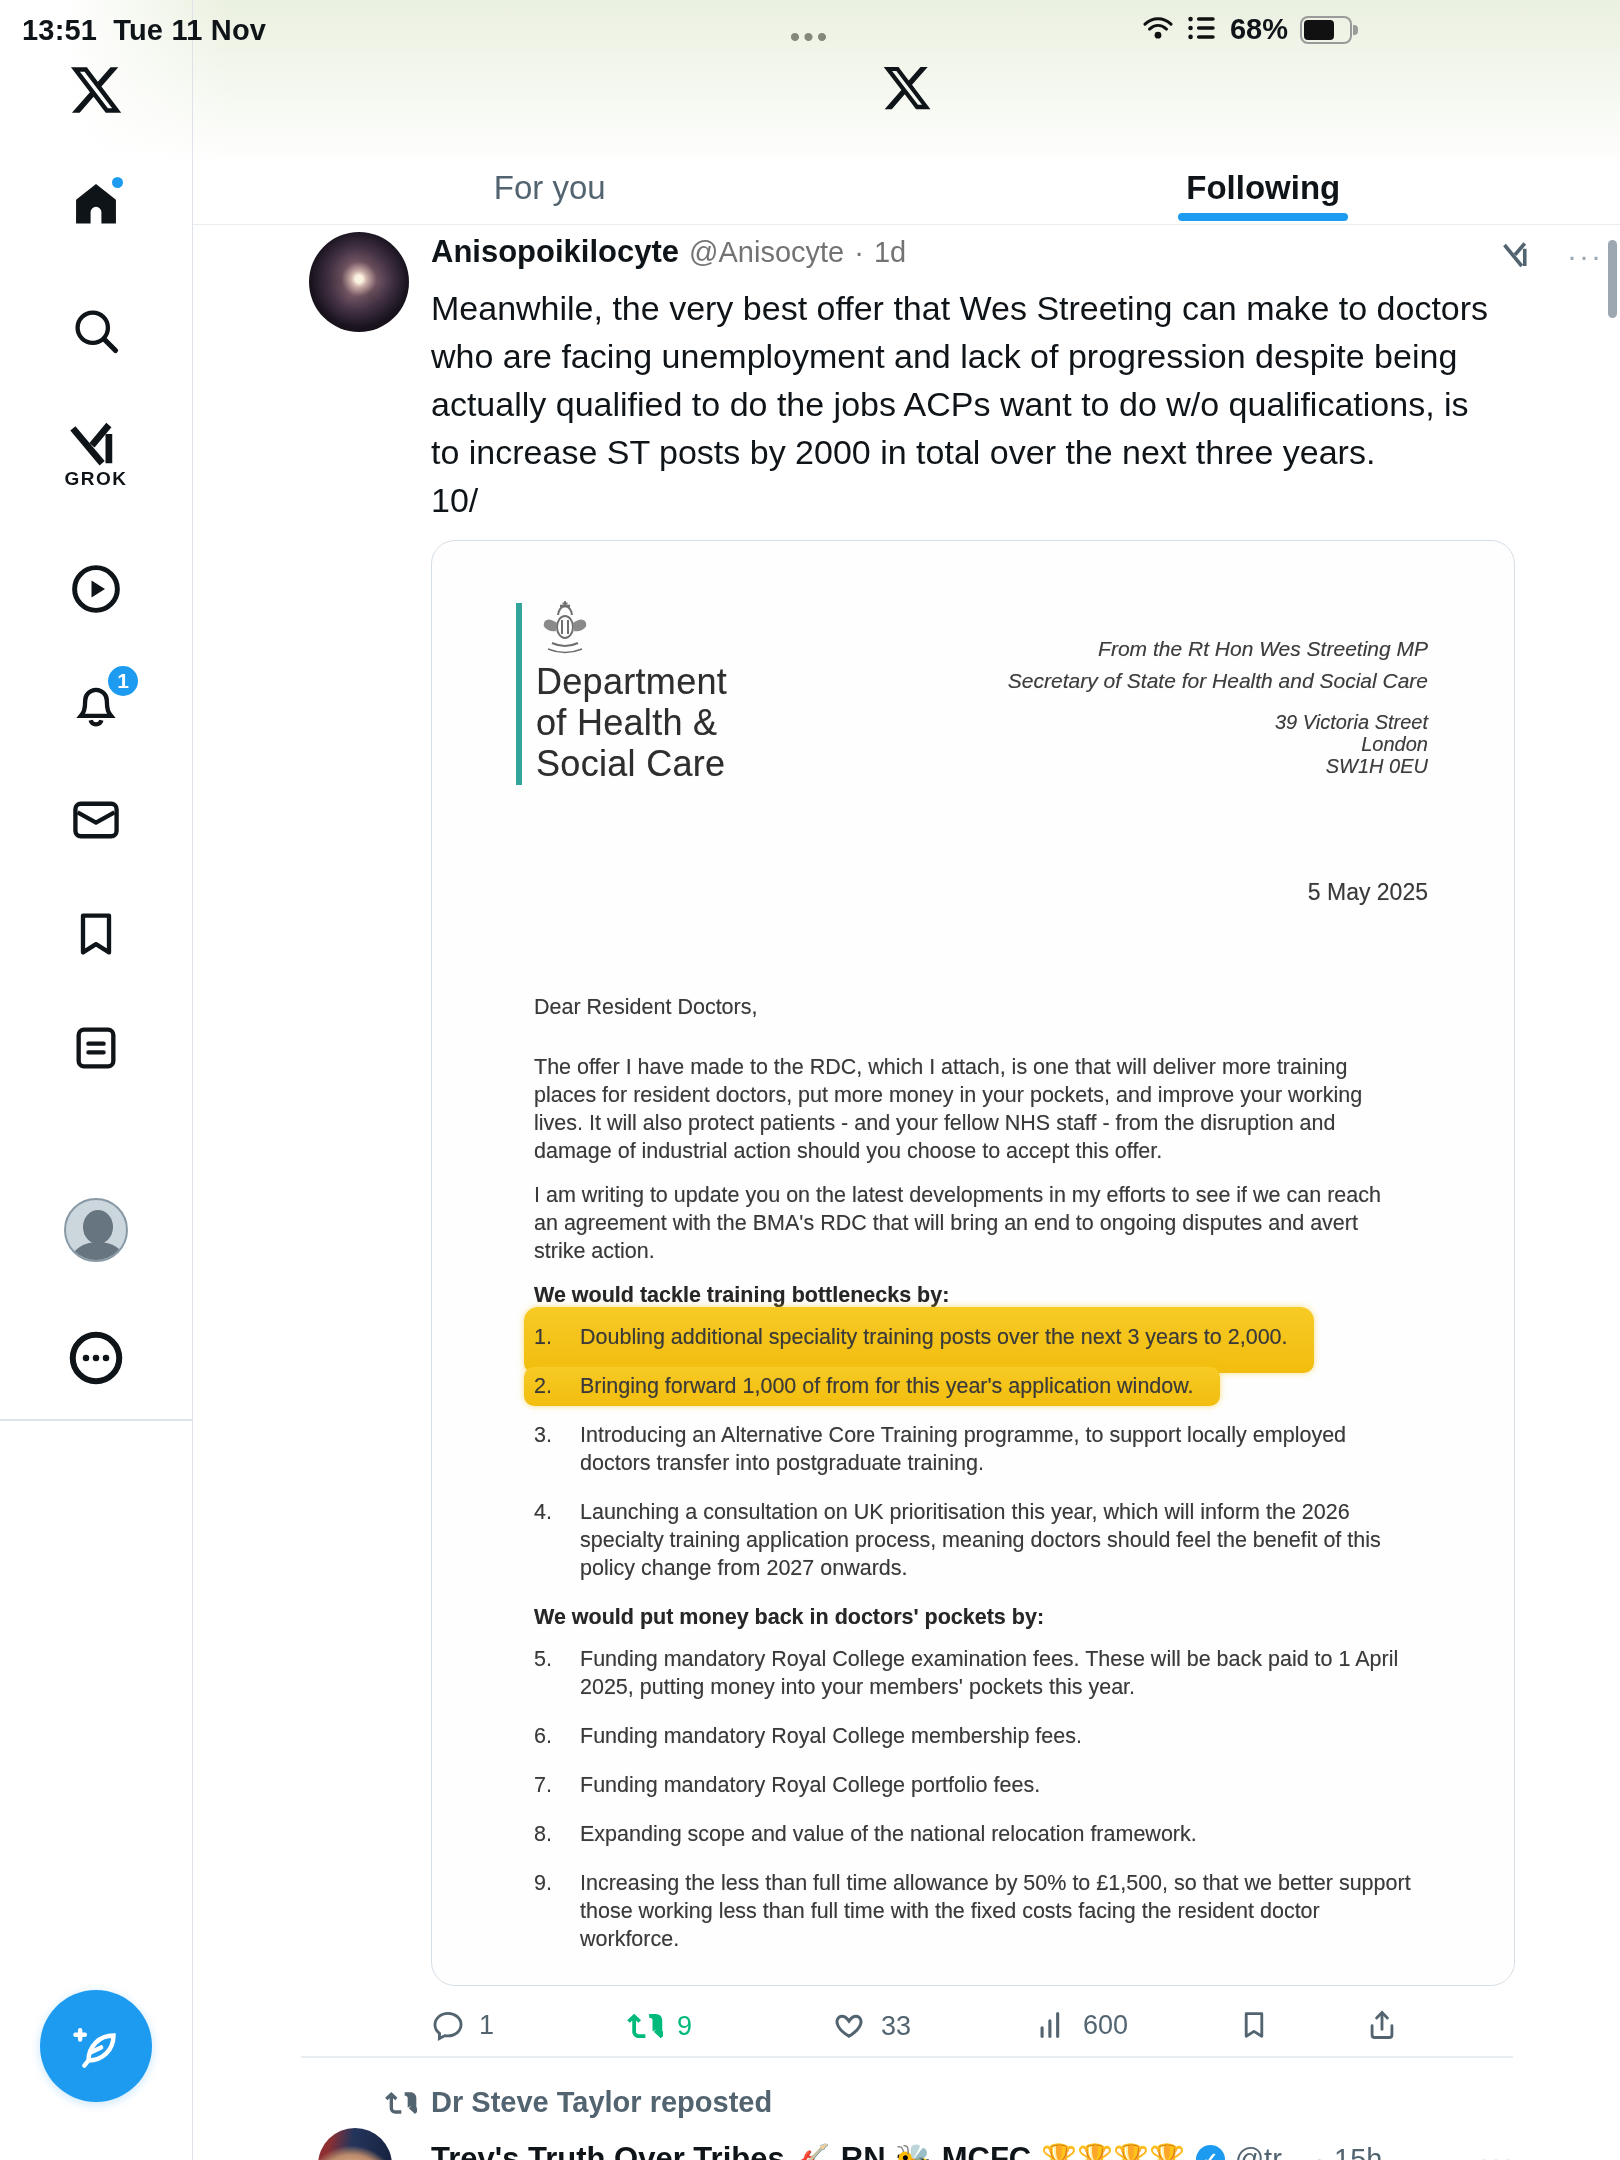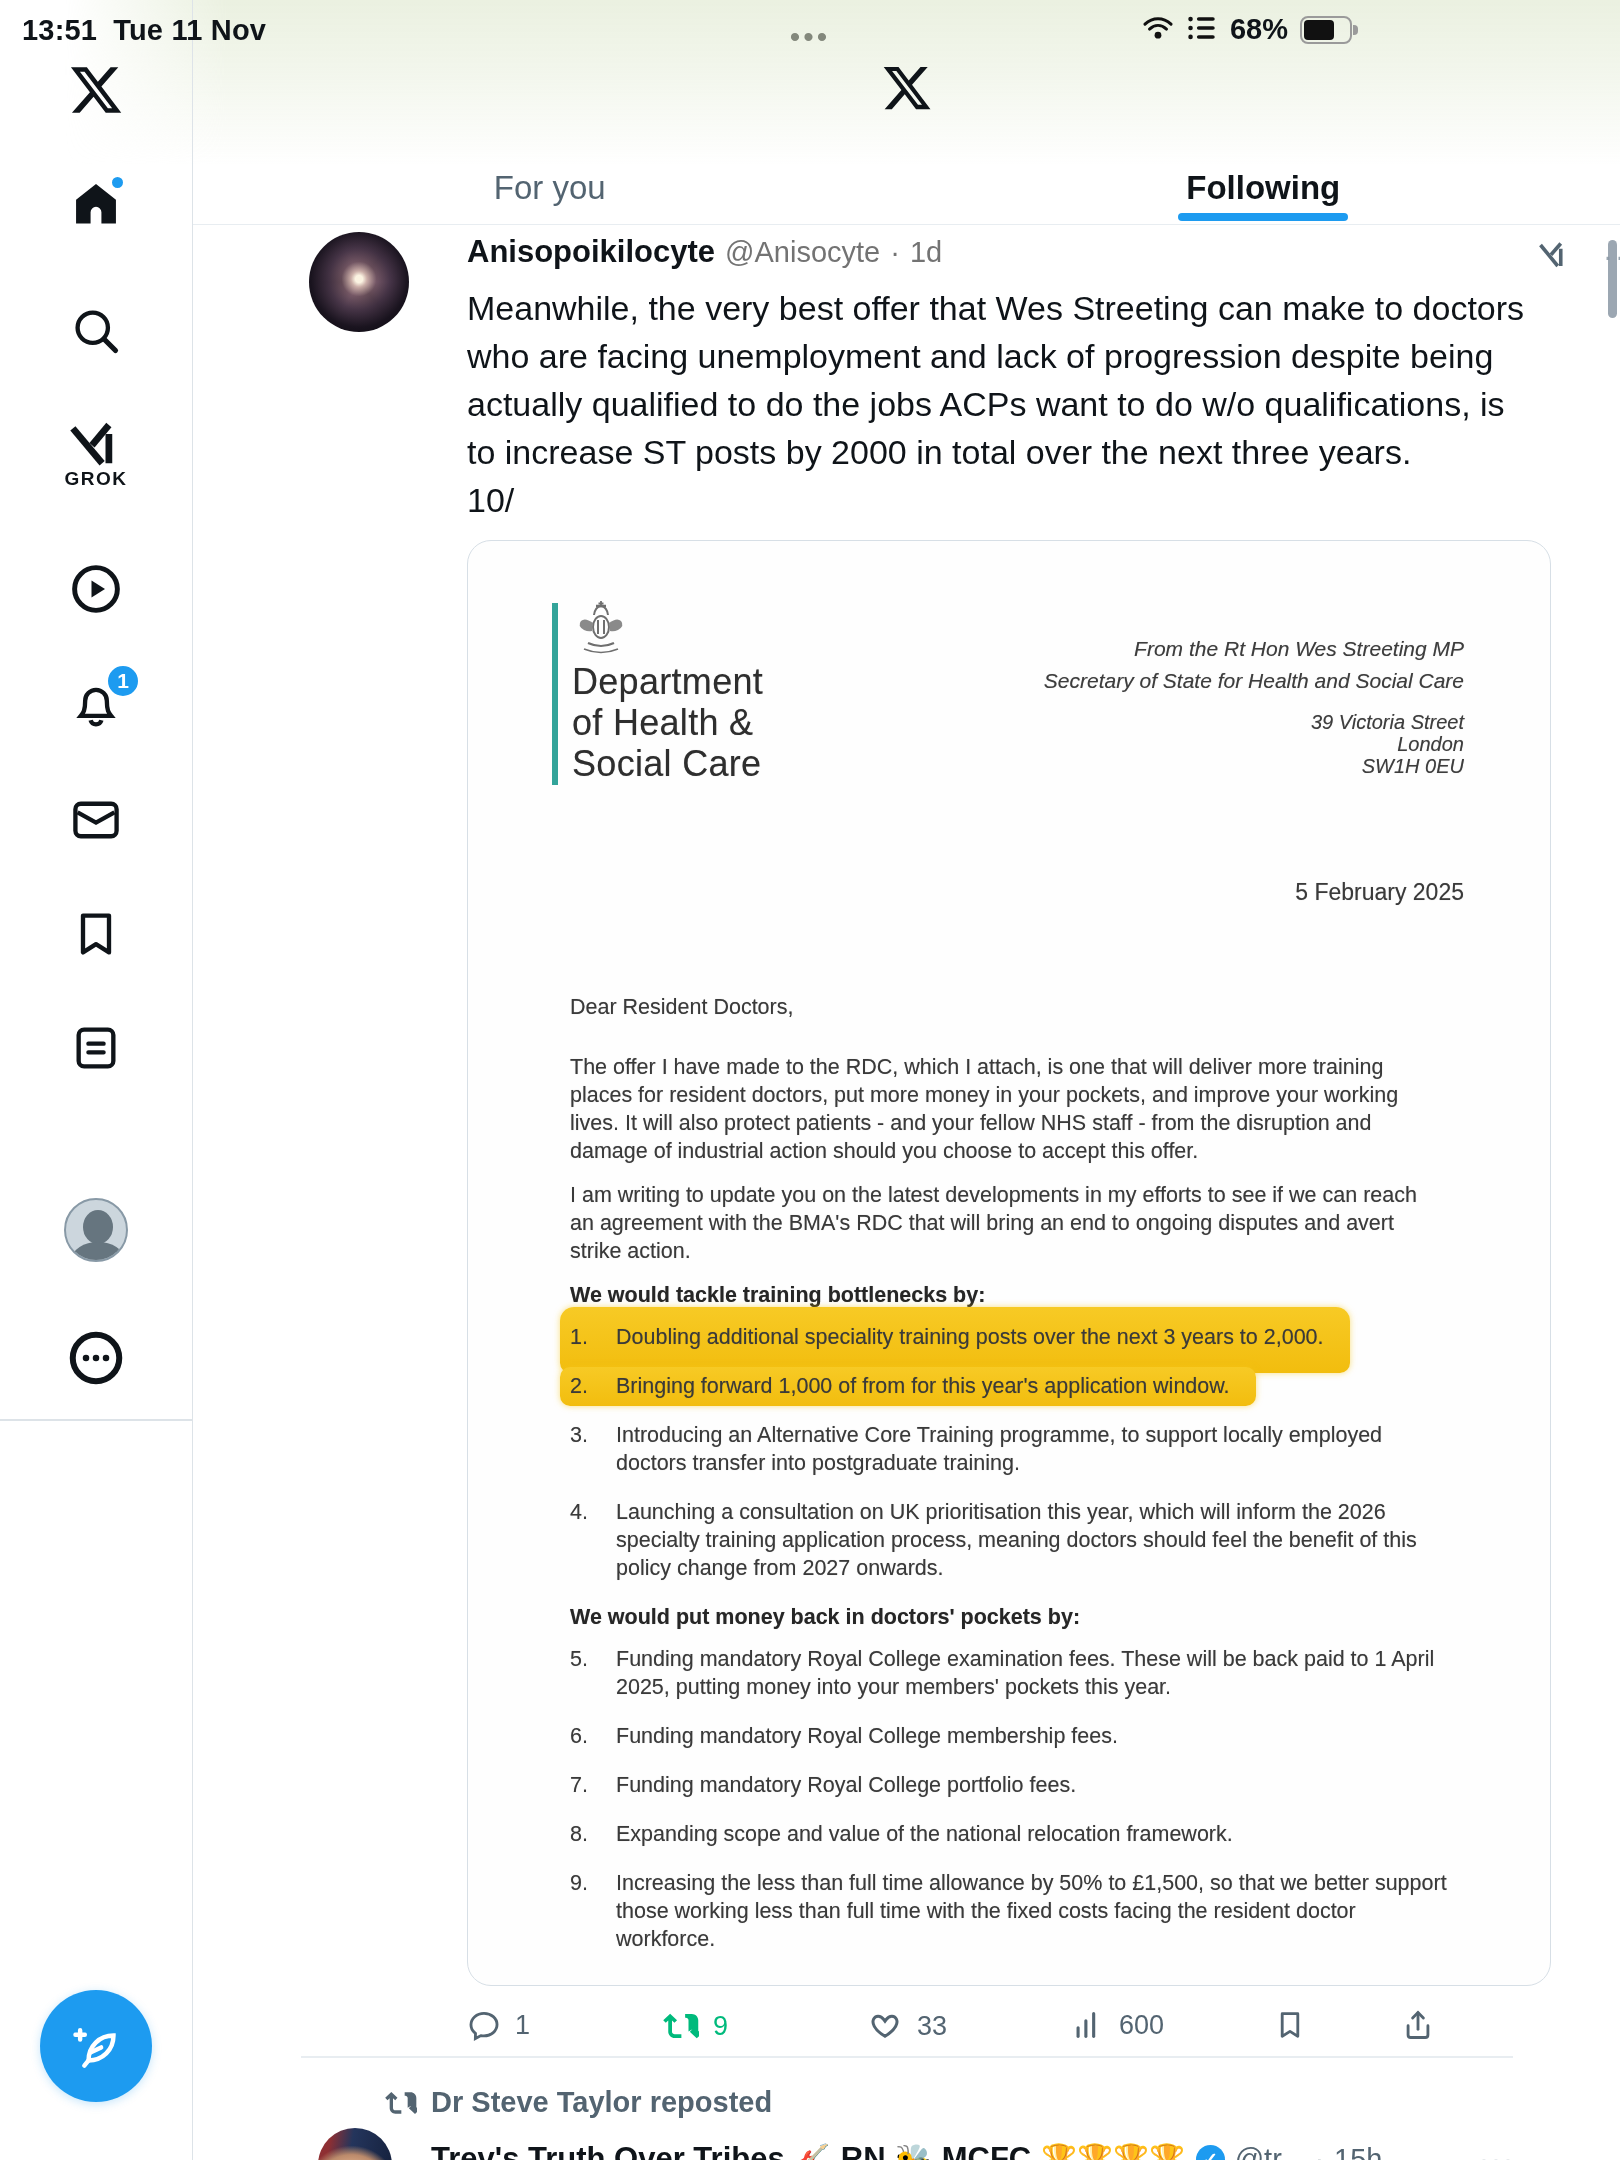--- a/index.html
+++ b/index.html
@@ -51,21 +51,21 @@
   .tab-underline { position:absolute; bottom:3px; left:50%; transform:translateX(-50%); width:170px; height:8px; border-radius:4px; background:#1d9bf0; }
 
   .scroll-indicator { position:absolute; right:3px; top:240px; width:9px; height:78px; border-radius:5px; background:#8b98a5; opacity:.85; z-index:30; }
 
   
   .tweet { position:absolute; left:0; top:226px; width:1427px; }
   .tweet-avatar { position:absolute; left:116px; top:6px; width:100px; height:100px; border-radius:50%; overflow:hidden;
     background:
       radial-gradient(circle at 50% 47%, rgba(255,247,229,.98) 0 5%, rgba(219,188,180,.9) 11%, rgba(142,106,118,.65) 24%, rgba(74,55,74,.8) 42%, rgba(25,19,30,.96) 66%, #040408 100%),
       conic-gradient(from 40deg, #1c1522, #413147 50deg, #151019 100deg, #4a3849 170deg, #120e17 230deg, #3c2e3f 300deg, #1c1522 360deg); }
-  .tweet-body { position:absolute; left:238px; top:0; width:1090px;margin-left:36px; }
+  .tweet-body { position:absolute; left:238px; top:0; width:1090px; }
   .tweet-head { display:flex; align-items:baseline; gap:10px; padding-top:8px; height:44px; }
   .t-name { font-size:31px; font-weight:700; color:#0f1419; }
   .t-handle, .t-time { font-size:29px; color:#737373; }
   .head-actions { position:absolute; right:-82px; top:10px; display:flex; gap:34px; align-items:center; }
   .tweet-text { margin-top:14px; font-size:34px; line-height:48px; color:#0f1419; white-space:pre-line; }
 
   
   .letter-card { position:relative; margin-top:16px; width:1084px; height:1446px; border:1.5px solid #d7dfe6; border-radius:24px;
     background:#fefefe; overflow:hidden; }
   .letter { position:absolute; inset:0; color:#3a3a3a; text-shadow:0 0 .7px rgba(40,40,40,.4); }
@@ -314,21 +314,21 @@
               </svg>
             </div>
             <div class="dept-title" style="white-space:pre-line">Department
 of Health &amp;
 Social Care</div>
             <div class="from-block" style="white-space:pre-line">From the Rt Hon Wes Streeting MP
 Secretary of State for Health and Social Care</div>
             <div class="addr-block" style="white-space:pre-line">39 Victoria Street
 London
 SW1H 0EU</div>
-            <div class="letter-date">5 February 2025</div>
+            <div class="letter-date">5 May 2025</div>
 
             <div class="letter-body">
               <div class="salutation">Dear Resident Doctors,</div>
               <p>The offer I have made to the RDC, which I attach, is one that will deliver more training
 places for resident doctors, put more money in your pockets, and improve your working
 lives. It will also protect patients - and your fellow NHS staff - from the disruption and
 damage of industrial action should you choose to accept this offer.</p>
               <p>I am writing to update you on the latest developments in my efforts to see if we can reach
 an agreement with the BMA's RDC that will bring an end to ongoing disputes and avert
 strike action.</p>

